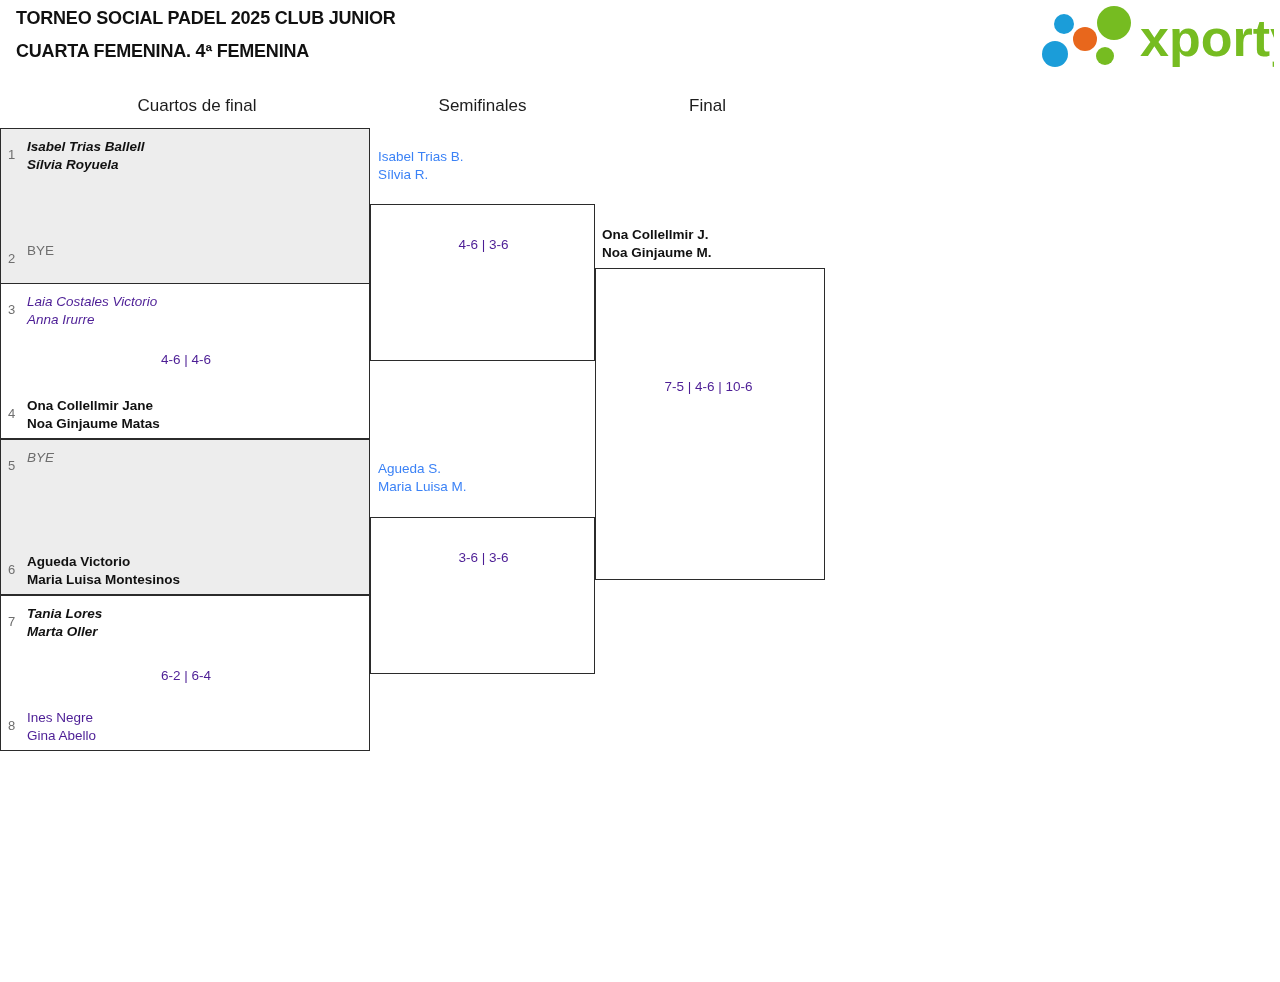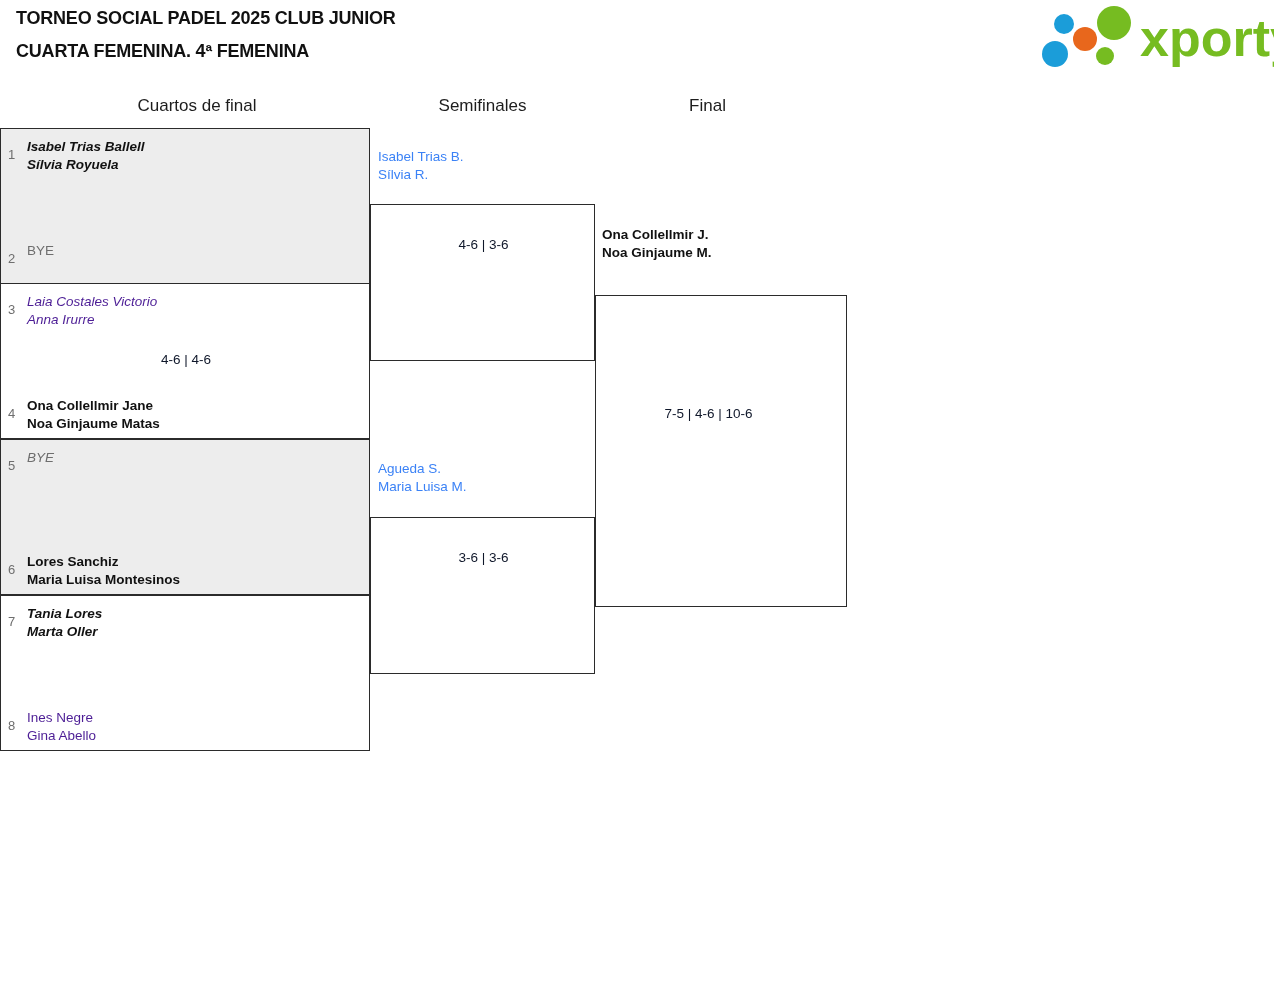--- a/index.html
+++ b/index.html
@@ -42,21 +42,21 @@
     width: 16px; text-align: left;
   }
   .team {
     position: absolute; left: 26px; font-size: 13.5px; line-height: 18px;
     color: #4c1d95; white-space: pre-line;
   }
   .team.win { color: #111111; font-weight: bold; }
   .team.bye { color: #6e6e6e; }
 
   .score {
-    position: absolute; font-size: 13.5px; color: #0f172a;
+    position: absolute; font-size: 13.5px; color: #4c1d95;
     text-align: center;
   }
 
   
   .qf { left: 0px; width: 370px; height: 156px; }
   .qf .seed-top  { top: 18px; }
   .qf .seed-bot  { top: 122px; }
   .qf .team-top  { top: 9px; font-style: italic; }
   .qf .team-bot  { top: 113px; }
   .qf .score     { left: 0px; width: 370px; top: 126px; }
@@ -68,21 +68,21 @@
   #qf4 { top: 595px; }
 
   
   .sf { left: 370px; width: 225px; height: 157px; }
   .sf .score { left: 0px; width: 225px; }
 
   #sf1 { top: 204px; }
   #sf2 { top: 517px; }
 
   
-  .fin { left: 595px; width: 252px; height: 312px; top: 295px; }
+  .fin { left: 595px; width: 230px; height: 312px; top: 268px; }
   .fin .score { left: 0px; width: 225px; }
 
   
   .flt {
     position: absolute; font-size: 13.5px; line-height: 18px;
     white-space: pre-line; color: #3b82f6;
   }
   .flt.win { color: #111111; font-weight: bold; }
 </style>
 </head>
@@ -126,32 +126,33 @@
     <span class="seed seed-bot">4</span>
     <span class="team team-bot win">Ona Collellmir Jane
 Noa Ginjaume Matas</span>
     <span class="score" style="top:68px">4-6 | 4-6</span>
   </div>
 
   <div class="box qf shaded" id="qf3">
     <span class="seed seed-top">5</span>
     <span class="team team-top bye">BYE</span>
     <span class="seed seed-bot">6</span>
-    <span class="team team-bot win">Lores Sanchiz
+    <span class="team team-bot win">Agueda Victorio
 Maria Luisa Montesinos</span>
     <span class="score"></span>
   </div>
 
   <div class="box qf" id="qf4">
     <span class="seed seed-top">7</span>
     <span class="team team-top win">Tania Lores
 Marta Oller</span>
     <span class="seed seed-bot">8</span>
     <span class="team team-bot">Ines Negre
 Gina Abello</span>
+    <span class="score" style="top:72px">6-2 | 6-4</span>
   </div>
 
   <span class="flt" style="left:378px; top:148px;">Isabel Trias B.
 Sílvia R.</span>
   <span class="flt win" style="left:378px; top:304px;">Ona Collellmir J.
 Noa Ginjaume M.</span>
 
   <div class="box sf" id="sf1">
     <span class="score" style="top:32px">4-6 | 3-6</span>
   </div>

